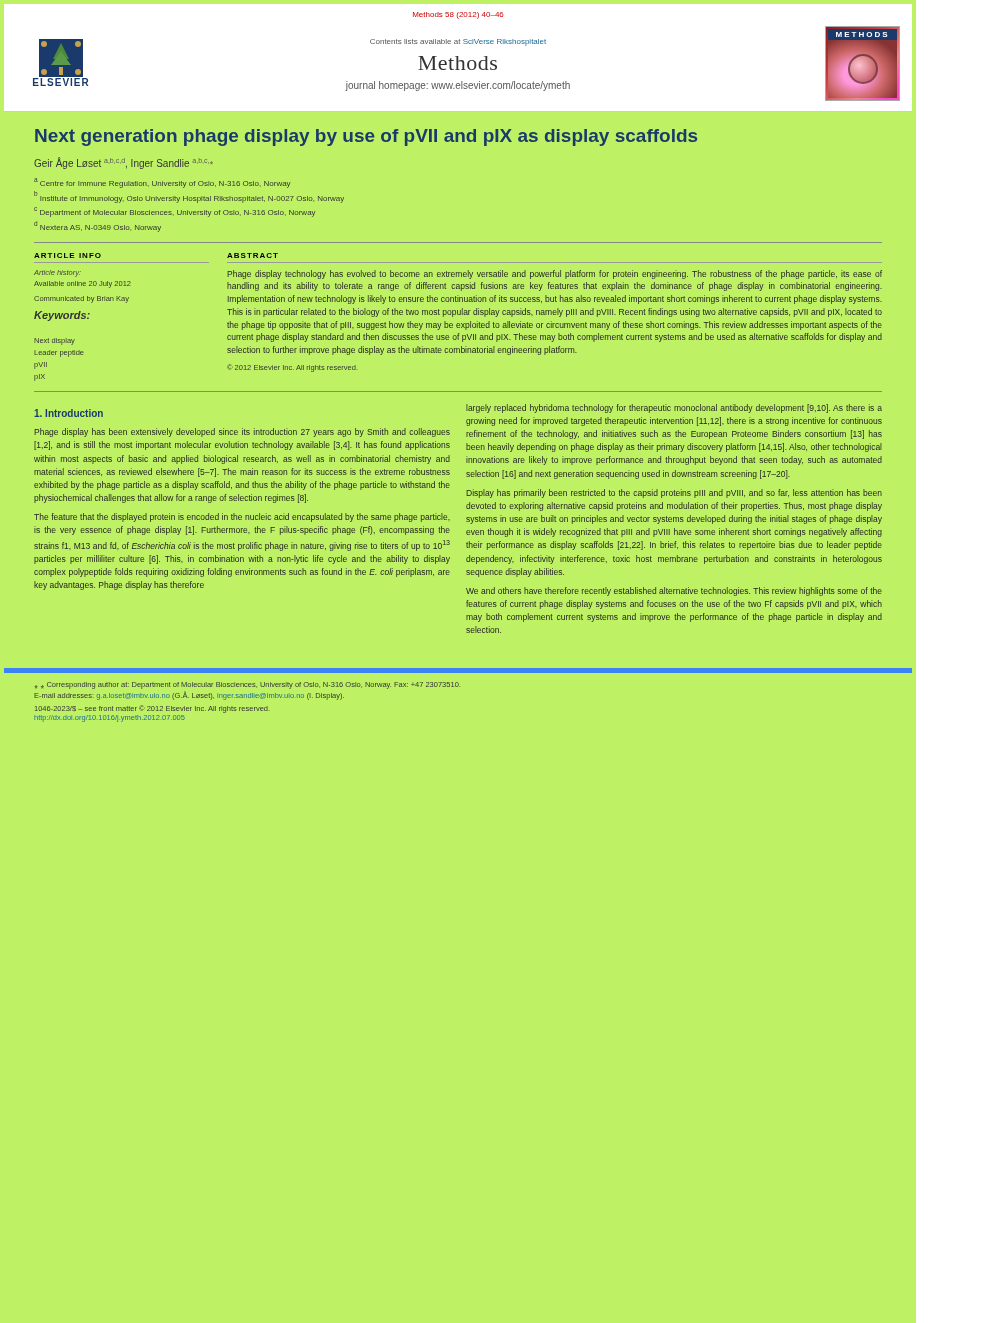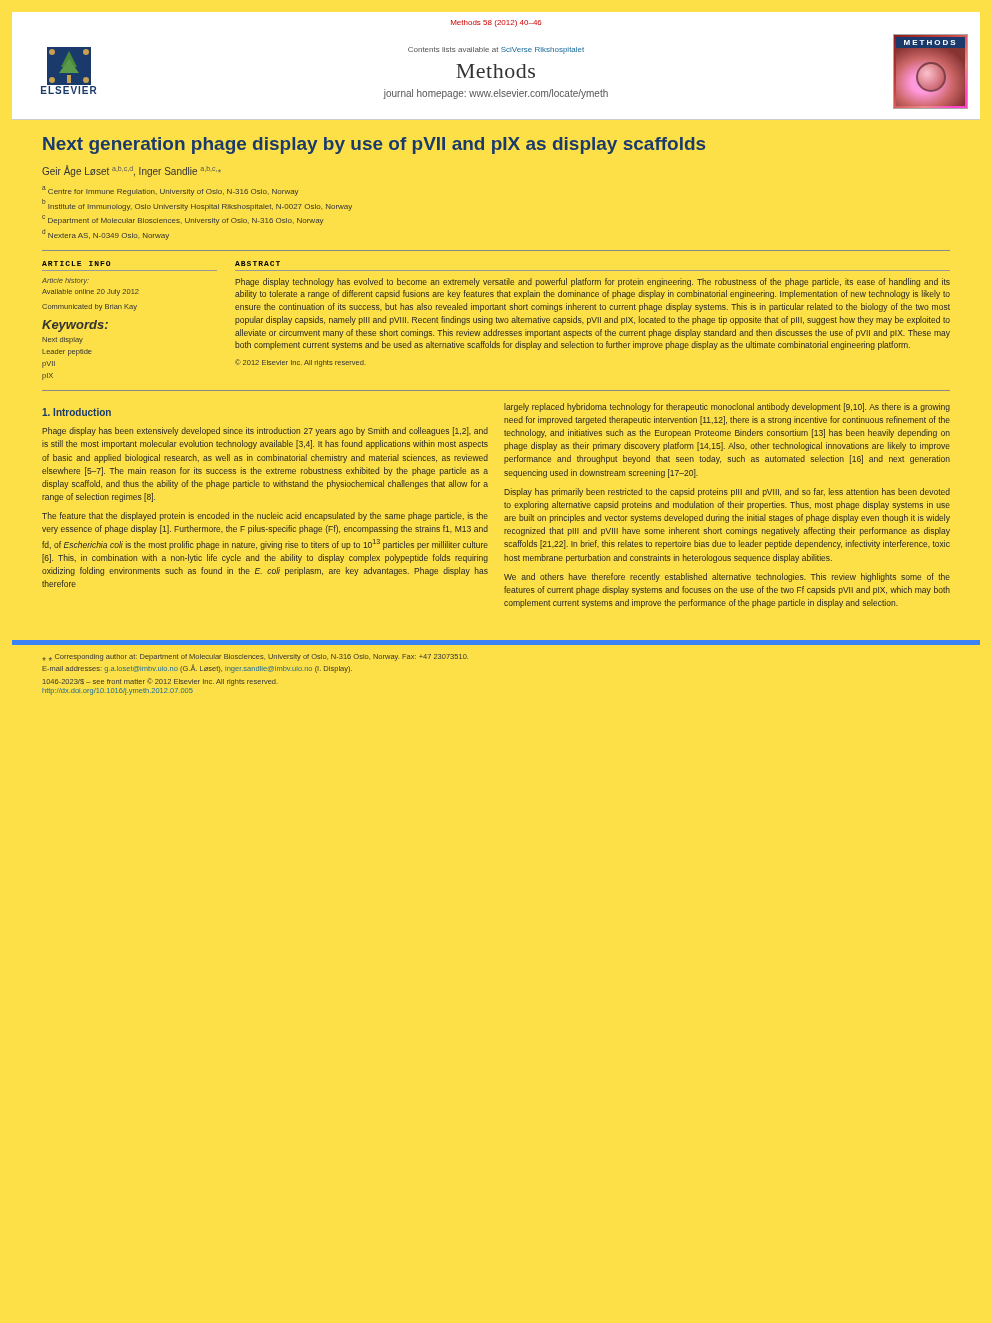--- a/index.html
+++ b/index.html
@@ -6,24 +6,24 @@
     body {
       background: #fff;
       font-family: 'Times New Roman', Times, serif;
       font-size: 9.5px;
       color: #000;
       width: 992px;
       min-height: 1323px;
     }
 
     .page {
-      width: 992px;
+      width: 916px;
       min-height: 1323px;
-      background: #fde047;
-      padding: 12px;
+      background: #bef264;
+      padding: 4px;
     }
 
     
     .journal-header {
       background: #fff;
       border-bottom: 1px solid #ccc;
       padding: 4px 0 6px 0;
     }
     .journal-meta-top {
       text-align: center;
@@ -202,21 +202,21 @@
     .article-info-col {
       width: 175px;
       flex-shrink: 0;
     }
 
     .abstract-col {
       flex: 1;
     }
 
     .col-header {
-      font-family: Liberation Mono, monospace;
+      font-family: Liberation Sans, sans-serif;
       font-size: 8px;
       font-weight: bold;
       letter-spacing: 1px;
       color: #000;
       text-transform: uppercase;
       margin-bottom: 5px;
       border-bottom: 0.5px solid #999;
       padding-bottom: 2px;
     }
 
@@ -229,25 +229,25 @@
     }
     .info-value {
       font-family: Arial, sans-serif;
       font-size: 7.5px;
       color: #333;
       margin-bottom: 6px;
     }
 
     .keywords-label {
       font-family: Arial, sans-serif;
-      font-size: 13px;
+      font-size: 11px;
       font-style: italic;
       font-weight: bold;
       color: #333;
-      margin-bottom: 2px;
+      margin-bottom: 14px;
       margin-top: 6px;
     }
     .keyword-item {
       font-family: Arial, sans-serif;
       font-size: 7.5px;
       color: #333;
       line-height: 1.6;
     }
 
     .abstract-text {

